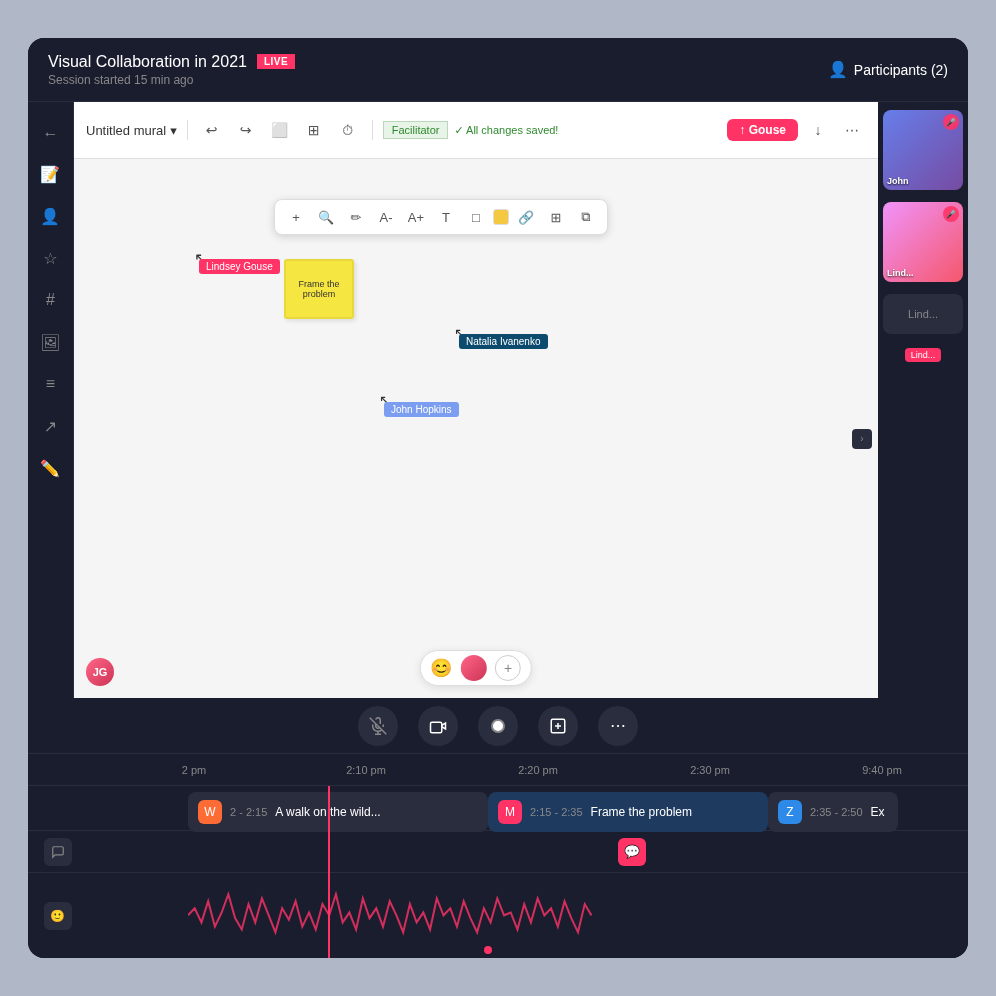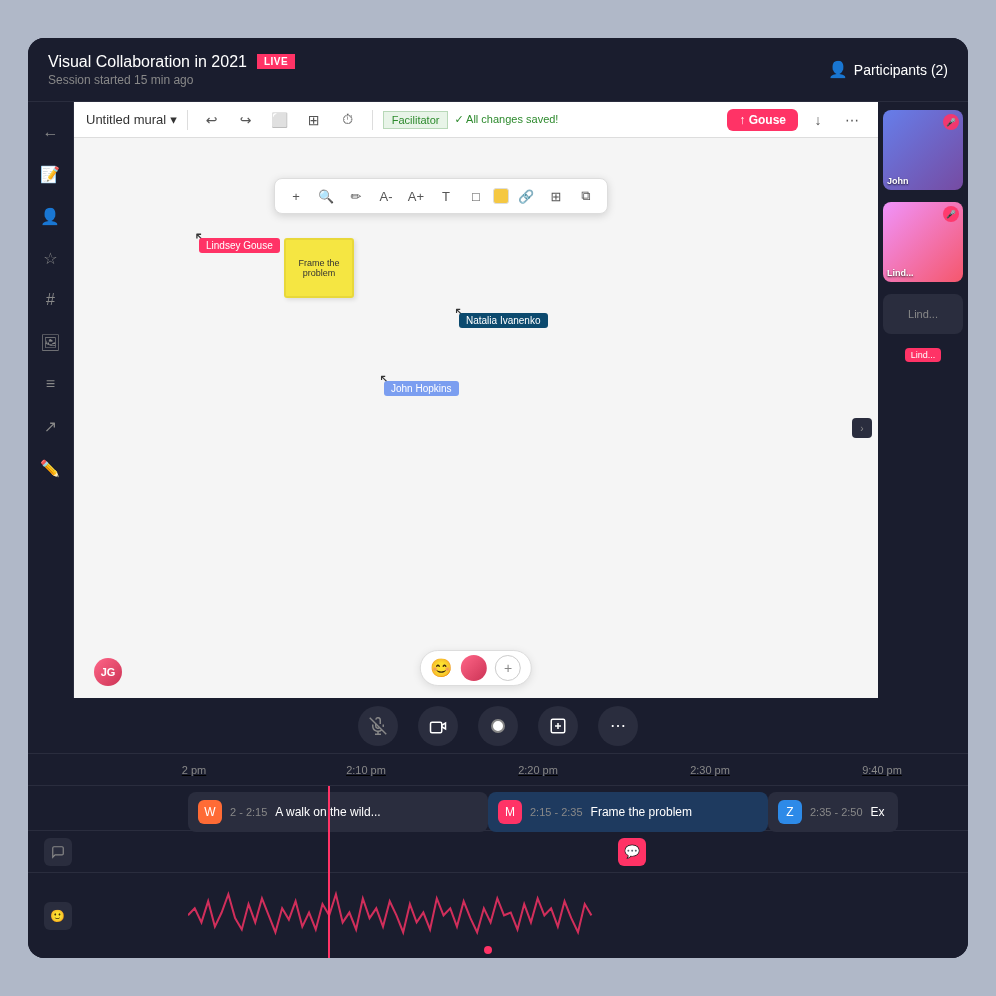--- a/index.html
+++ b/index.html
@@ -113,21 +113,21 @@
     
     .canvas-wrapper {
       flex: 1;
       display: flex;
       flex-direction: column;
       background: #f0f0f0;
       position: relative;
     }
     
     .canvas-toolbar {
-      height: 36px;
+      height: 57px;
       background: #fff;
       border-bottom: 1px solid #ddd;
       display: flex;
       align-items: center;
       padding: 0 12px;
       gap: 6px;
       flex-shrink: 0;
     }
     .mural-title {
       display: flex;
@@ -310,21 +310,20 @@
       width: 28px;
       height: 28px;
       border-radius: 50%;
       background: linear-gradient(135deg, #ff6688, #cc3355);
       display: flex;
       align-items: center;
       justify-content: center;
       color: #fff;
       font-size: 11px;
       font-weight: 600;
-      margin-left: 8px;
     }
 
     
     .right-panel {
       width: 90px;
       background: #1a1d2e;
       flex-shrink: 0;
       display: flex;
       flex-direction: column;
       align-items: center;
@@ -421,21 +420,20 @@
       overflow: hidden;
     }
     .timeline-header {
       height: 32px;
       display: flex;
       align-items: center;
       padding: 0 0 0 80px;
       gap: 0;
       border-bottom: 1px solid #2a2d3e;
       flex-shrink: 0;
-      text-decoration: underline;
     }
     .time-label {
       color: #888;
       font-size: 11px;
       flex: 1;
       text-align: center;
     }
     .timeline-content {
       flex: 1;
       display: flex;

